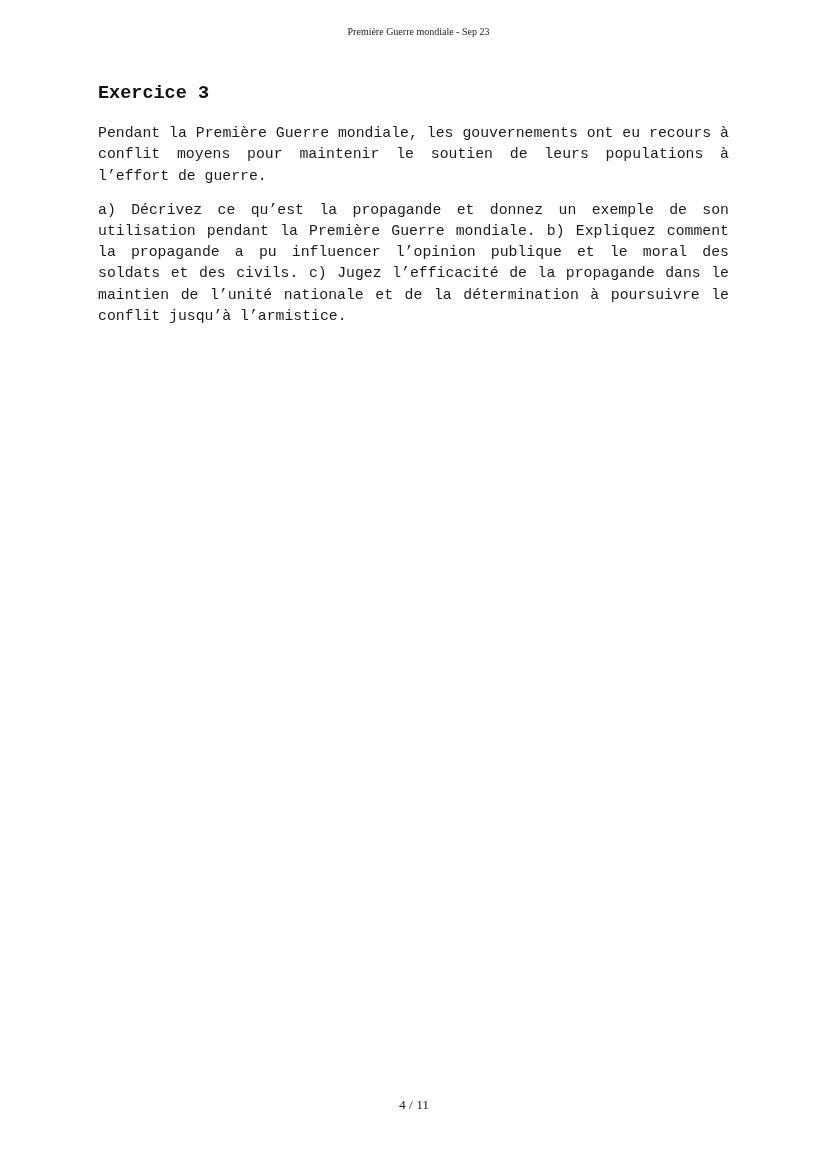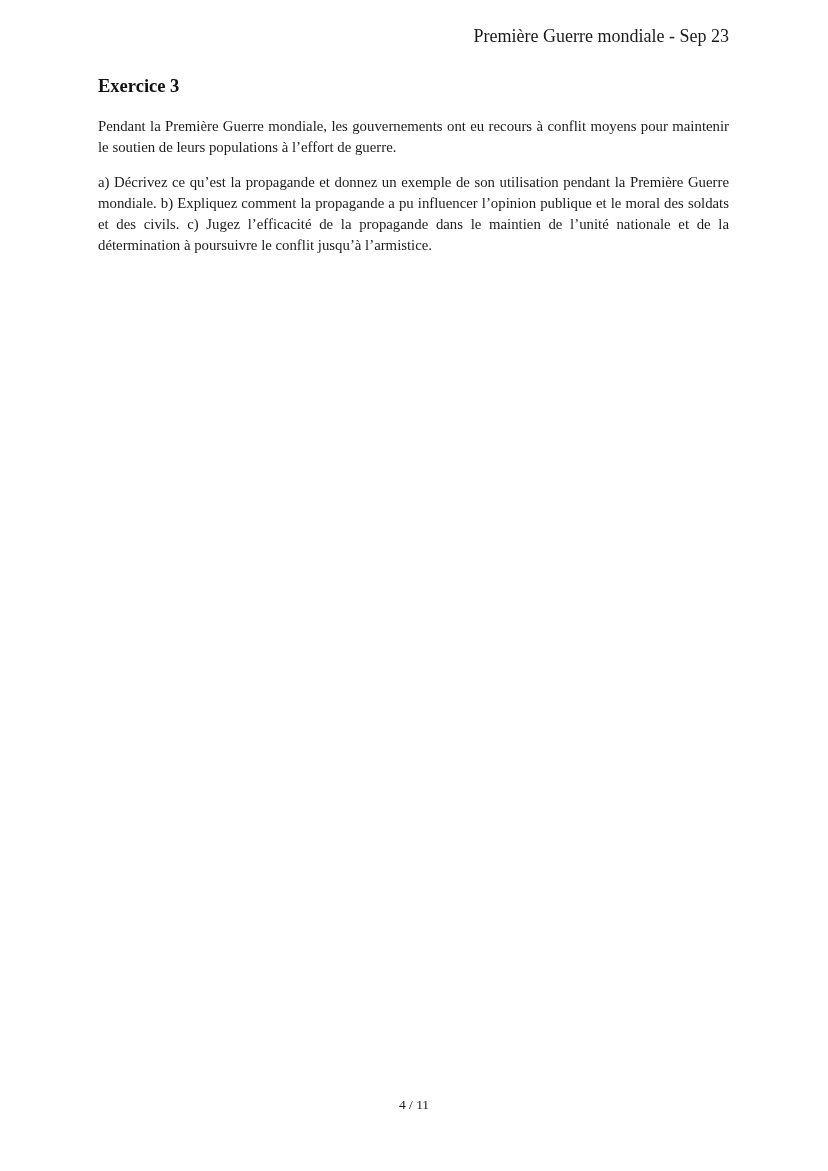--- a/index.html
+++ b/index.html
@@ -14,30 +14,31 @@
     background: #ffffff;
     font-family: "Liberation Serif", "DejaVu Serif", serif;
     color: #1b1b1b;
     overflow: hidden;
   }
   .running-header {
     position: absolute;
     top: 26px;
     left: 108px;
     right: 99px;
-    text-align: right;
-    font-size: 18px;
+    text-align: center;
+    font-size: 10px;
     line-height: 1.2;
     color: #1b1b1b;
   }
   .content {
     position: absolute;
-    top: 76px;
+    top: 83px;
     left: 98px;
     right: 99px;
+    font-family: Liberation Mono, monospace;
   }
   .exercise-heading {
     margin: 0 0 19px 0;
     font-size: 18.5px;
     font-weight: bold;
     line-height: 1.15;
     color: #111111;
   }
   .content p {
     margin: 0 0 13px 0;

